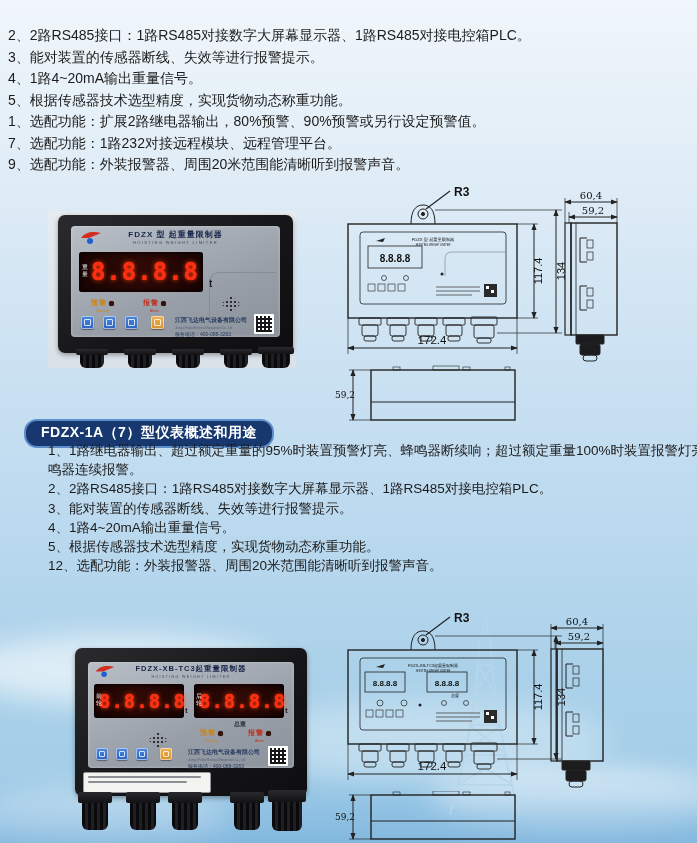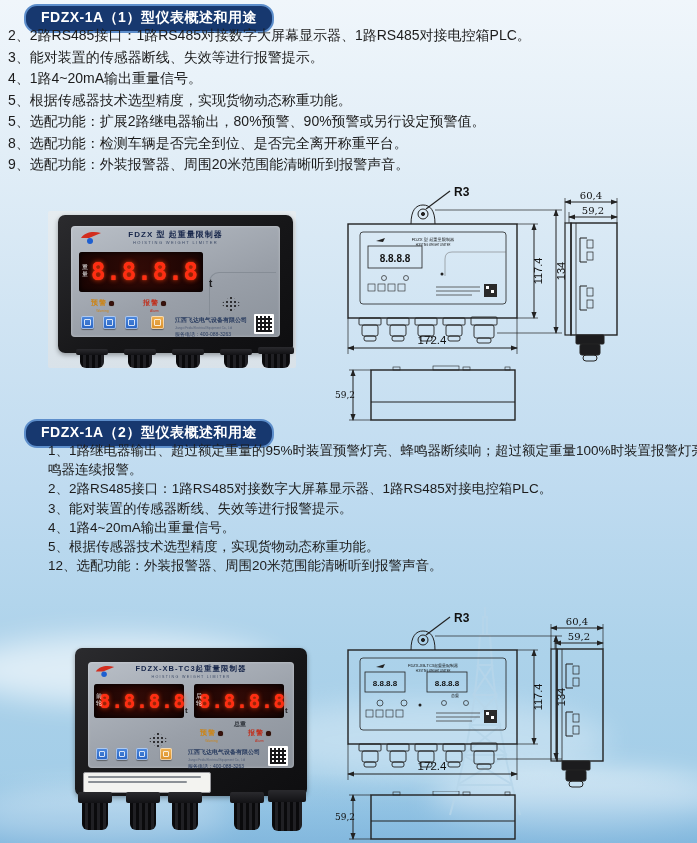--- a/index.html
+++ b/index.html
@@ -86,31 +86,28 @@
         <path d="M95,210 C78,150 68,95 65,30"></path>
       <path d="M55,30 H65"></path>
         <path d="M57,12 H63"></path>
         <path d="M58,30 L58,12 M62,30 L62,12"></path>
         <path d="M60,12 V2"></path>
       <path d="M52,60 H68 M48,90 H72 M44,120 H76 M38,150 H82 M32,180 H88"></path>
       <path d="M52,60 L72,90 M68,60 L48,90 M48,90 L76,120 M72,90 L44,120 M44,120 L82,150 M76,120 L38,150 M38,150 L88,180 M82,150 L32,180"></path>
     </g>
   </svg>
 
-  <div class="banner" style="left:24px;top:4px;">
-    <span>FDZX-1A（1）型仪表概述和用途</span>
-  </div>
 
   <div class="flist list1">
     <div class="li">2、2路RS485接口：1路RS485对接数字大屏幕显示器、1路RS485对接电控箱PLC。</div>
     <div class="li">3、能对装置的传感器断线、失效等进行报警提示。</div>
     <div class="li">4、1路4~20mA输出重量信号。</div>
     <div class="li">5、根据传感器技术选型精度，实现货物动态称重功能。</div>
-    <div class="li">5、选配功能：扩展2路继电器输出，80%预警、90%预警或另行设定预警值。</div>
-    <div class="li">8、选配功能：检测车辆是否完全到位、是否完全离开称重平台。</div>
+    <div class="li">1、选配功能：扩展2路继电器输出，80%预警、90%预警或另行设定预警值。</div>
+    <div class="li">7、选配功能：1路232对接远程模块、远程管理平台。</div>
     <div class="li">9、选配功能：外装报警器、周围20米范围能清晰听到报警声音。</div>
   </div>
 
   <div class="photo-bg" style="left:48px;top:211px;width:248px;height:157px;"></div>
   <div class="devwrap" style="left:58px;top:215px;width:235px;height:153px;">
     <div class="devbox" style="height:138px;">
       <div class="panel" style="left:13px;top:11px;width:209px;height:111px;">
         <div class="sep" style="right:4px;top:46px;width:66px;height:42px;"></div>
         <svg class="plogo" style="left:8px;top:4px;" width="24" height="15" viewBox="0 0 24 15">
           <path d="M2,8 C6,2 14,1 22,3 L10,8 Z" fill="#d22d1e"></path>
@@ -276,21 +273,21 @@
         <rect x="100" y="4" width="26" height="4" stroke-width=".6"></rect>
       <rect x="130" y="5" width="7" height="3" stroke-width=".6"></rect>
         <rect x="172" y="5" width="5" height="3" stroke-width=".6"></rect>
       <path d="M38,8 H16 M38,58 H16" stroke-width=".7"></path>
       <line x1="20" y1="8" x2="20" y2="58" marker-start="url(#arB1)" marker-end="url(#arB1)"></line>
     </g>
     <text x="2" y="36" font-size="9" class="dimser">59,2</text>
   </svg>
 
   <div class="banner" style="left:24px;top:419px;">
-    <span>FDZX-1A（2）型仪表概述和用途</span>
+    <span>FDZX-1A（7）型仪表概述和用途</span>
   </div>
 
   <div class="flist list2">
     <div class="li">1、1路继电器输出、超过额定重量的95%时装置预警灯亮、蜂鸣器断续响；超过额定重量100%时装置报警灯亮、蜂鸣器连续报警。</div>
     <div class="li">2、2路RS485接口：1路RS485对接数字大屏幕显示器、1路RS485对接电控箱PLC。</div>
     <div class="li">3、能对装置的传感器断线、失效等进行报警提示。</div>
     <div class="li">4、1路4~20mA输出重量信号。</div>
     <div class="li">5、根据传感器技术选型精度，实现货物动态称重功能。</div>
     <div class="li">12、选配功能：外装报警器、周围20米范围能清晰听到报警声音。</div>
   </div>

